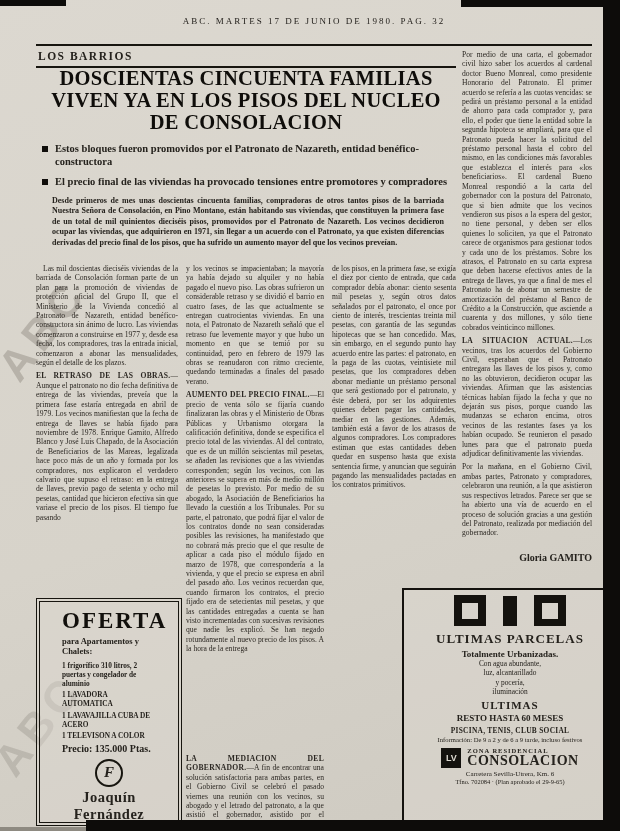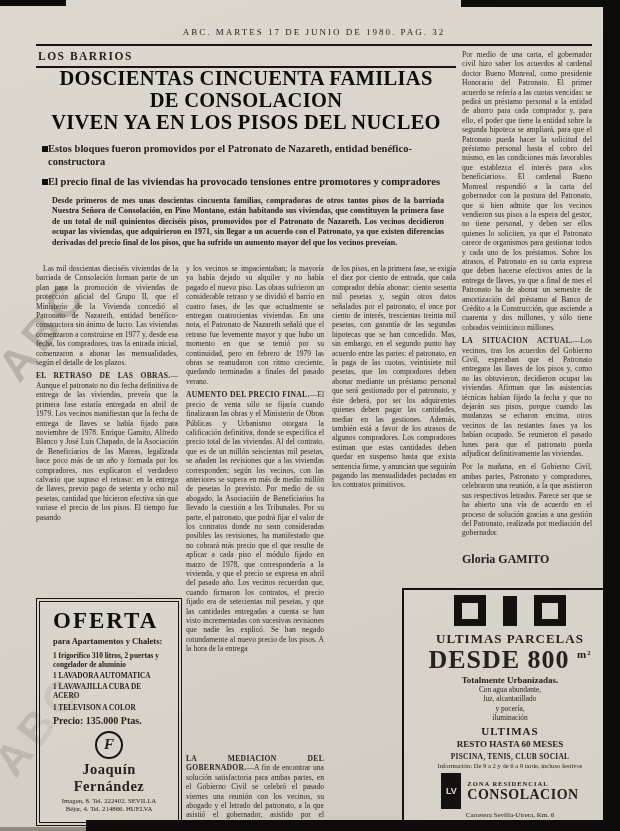--- a/index.html
+++ b/index.html
@@ -13,65 +13,65 @@
   #edgeRight{top:0;right:0;width:17px;height:831px;}
   #edgeBottom{left:86px;right:0;bottom:0;height:11px;}
   #edgeTopLeft{top:0;left:0;width:66px;height:6px;}
   #edgeTopRight{top:0;right:17px;width:142px;height:7px;}
   #edgeBottomLeft{left:0;bottom:0;width:86px;height:4px;background:#8e8a81;}
   
   .wm{position:absolute;font-weight:bold;transform:rotate(-52deg);letter-spacing:6px;pointer-events:none;font-family:"Liberation Sans",sans-serif;}
   #wm1{top:305px;left:-14px;font-size:44px;color:rgba(105,100,90,.30);}
   #wm2{top:700px;left:-18px;font-size:44px;color:rgba(105,100,90,.22);}
   
-  .masthead{position:absolute;top:27px;left:36px;width:556px;text-align:center;font-size:9px;letter-spacing:2px;color:#1f1c18;}
+  .masthead{position:absolute;top:16px;left:36px;width:556px;text-align:center;font-size:9px;letter-spacing:2px;color:#1f1c18;}
   .rule-full{position:absolute;top:44px;left:36px;width:556px;height:2px;background:#17150f;}
   .section-label{position:absolute;top:50px;left:38px;font-size:11.5px;font-weight:bold;letter-spacing:1.5px;}
   .rule-article{position:absolute;top:66px;left:36px;width:420px;height:1.5px;background:#17150f;}
   .headline{position:absolute;top:67px;left:36px;width:420px;text-align:center;font-weight:bold;font-size:20.5px;line-height:22px;letter-spacing:.3px;color:#0f0d0a;}
   
   .bullets{position:absolute;top:143px;left:42px;width:408px;}
-  .bullet{display:flex;margin-bottom:7px;font-weight:bold;font-size:10.5px;line-height:1.22;}
+  .bullet{display:flex;gap:7px;margin-bottom:7px;font-weight:bold;font-size:10.5px;line-height:1.22;}
   .bullet .sq{flex:0 0 auto;width:6px;height:6px;background:#100e0b;margin-top:3px;}
   
   .lead{position:absolute;top:196px;left:52px;width:392px;font-size:8px;font-weight:bold;line-height:1.3;text-align:justify;}
   
   .bodycol{position:absolute;font-size:7.6px;line-height:1.24;text-align:justify;overflow:hidden;color:#2b2722;}
   .bodycol p{margin:0 0 4px;}
   .bodycol p.ind{text-indent:7px;}
   .subhead{font-weight:bold;letter-spacing:.3px;}
   #col1{left:36px;top:264px;width:142px;height:330px;}
   #col2a{left:186px;top:264px;width:138px;height:486px;}
   #col2b{left:186px;top:754px;width:138px;height:72px;}
   #col3{left:332px;top:264px;width:124px;height:318px;}
   #col4{left:462px;top:50px;width:130px;height:498px;}
-  .byline{position:absolute;top:552px;left:462px;width:130px;font-size:12px;font-weight:bold;}
+  .byline{position:absolute;top:552px;left:462px;width:130px;text-align:right;font-size:10px;font-weight:bold;}
   
-  #adOferta{position:absolute;left:36px;top:598px;width:146px;height:228px;border:4px double #17150f;padding:6px 13px;box-sizing:border-box;background:rgba(222,218,210,.4);}
+  #adOferta{position:absolute;left:36px;top:598px;width:146px;height:228px;border:4px double #17150f;padding:6px 22px;box-sizing:border-box;background:rgba(222,218,210,.4);}
   .of-title{font-size:23px;font-weight:bold;letter-spacing:2px;color:#12100c;}
   .of-sub{font-size:8.5px;font-weight:bold;margin:2px 0 5px;}
   .of-item{font-size:7.3px;font-weight:bold;line-height:1.25;margin-bottom:2px;}
   .of-price{font-size:10px;font-weight:bold;margin-top:3px;}
   .of-logo{width:24px;height:24px;border:2px solid #17150f;border-radius:50%;margin:5px auto 2px;display:flex;align-items:center;justify-content:center;font-style:italic;font-weight:bold;font-size:15px;}
   .of-brand{text-align:center;font-weight:bold;font-size:14.5px;letter-spacing:.5px;}
   .of-addr{text-align:center;font-size:6.8px;margin-top:2px;line-height:1.3;}
   
   #adParcelas{position:absolute;left:388px;top:588px;width:216px;height:240px;border:2px solid #14120e;box-sizing:border-box;padding:4px 4px;text-align:center;overflow:hidden;background:rgba(222,218,210,.4);margin-left:14px;}
   .pa-l1{font-size:13px;font-weight:bold;letter-spacing:1px;margin-top:1px;}
   .pa-l2{font-size:26px;font-weight:bold;letter-spacing:1px;line-height:1;}
   .pa-l2 sup{font-size:11px;}
   .pa-l3{font-size:9px;font-weight:bold;margin-top:2px;}
   .pa-feat{font-size:7.4px;line-height:1.25;}
   .pa-entrada{font-size:11px;font-weight:bold;margin-top:3px;letter-spacing:1px;}
   .pa-entrada-val{font-size:11px;font-weight:bold;}
   .pa-resto{font-size:9px;font-weight:bold;margin-top:2px;}
   .pa-amen{font-size:7.4px;font-weight:bold;margin-top:3px;letter-spacing:.3px;}
   .pa-info{font-size:6.6px;margin-top:1px;}
   .pa-zona{display:flex;align-items:center;justify-content:center;gap:6px;margin-top:4px;}
-  .pa-lv{width:20px;height:36px;background:#14120e;color:#ddd9d0;font-weight:bold;font-size:9px;display:flex;align-items:center;justify-content:center;font-family:"Liberation Sans",sans-serif;}
+  .pa-lv{width:20px;height:20px;background:#14120e;color:#ddd9d0;font-weight:bold;font-size:9px;display:flex;align-items:center;justify-content:center;font-family:"Liberation Sans",sans-serif;}
   .pa-zona-text{text-align:left;}
   .pa-zona-label{font-size:6.5px;font-weight:bold;letter-spacing:1px;line-height:1.1;}
   .pa-zona-name{font-size:14px;font-weight:bold;letter-spacing:.5px;line-height:1;}
   .pa-addr{font-size:7px;margin-top:2px;}
   .pa-phone{font-size:6.4px;}
 </style>
 </head>
 <body>
 
 <div class="page">
@@ -79,22 +79,22 @@
   <div class="wm" id="wm1">ABC</div>
   <div class="wm" id="wm2">ABC</div>
 
   <div class="masthead">ABC. MARTES 17 DE JUNIO DE 1980. PAG. 32</div>
   <div class="rule-full"></div>
   <div class="section-label">LOS BARRIOS</div>
   <div class="rule-article"></div>
 
   <div class="headline">
     <div>DOSCIENTAS CINCUENTA FAMILIAS</div>
+    <div>VIVEN YA EN LOS PISOS DEL NUCLEO</div>
     <div>DE CONSOLACION</div>
-    <div>VIVEN YA EN LOS PISOS DEL NUCLEO</div>
   </div>
 
   <div class="bullets">
     <div class="bullet">
       <span class="sq"></span>
       <span>Estos bloques fueron promovidos por el Patronato de Nazareth, entidad benéfico-constructora</span>
     </div>
     <div class="bullet">
       <span class="sq"></span>
       <span>El precio final de las viviendas ha provocado tensiones entre promotores y compradores</span>
@@ -145,21 +145,20 @@
     </div>
   </div>
 
   <div id="adParcelas">
     <svg class="pa-logo" width="120" height="32" viewBox="0 0 120 32" aria-hidden="true">
       <rect x="8" y="5" width="24" height="24" fill="none" stroke="#14120e" stroke-width="8"></rect>
       <rect x="53" y="2" width="14" height="30" fill="#14120e"></rect>
       <rect x="88" y="5" width="24" height="24" fill="none" stroke="#14120e" stroke-width="8"></rect>
     </svg>
     <div class="pa-l1">ULTIMAS PARCELAS</div>
-    <div class="pa-l2"><span>DESDE 800</span> <sup>m²</sup></div>
     <div class="pa-l3">Totalmente Urbanizadas.</div>
     <div class="pa-feat">
       <div>Con agua abundante,</div>
       <div>luz, alcantarillado</div>
       <div>y pocería,</div>
       <div>iluminación</div>
     </div>
     <div class="pa-entrada">ULTIMAS</div>
     <div class="pa-resto">RESTO HASTA 60 MESES</div>
     <div class="pa-amen">PISCINA, TENIS, CLUB SOCIAL</div>

